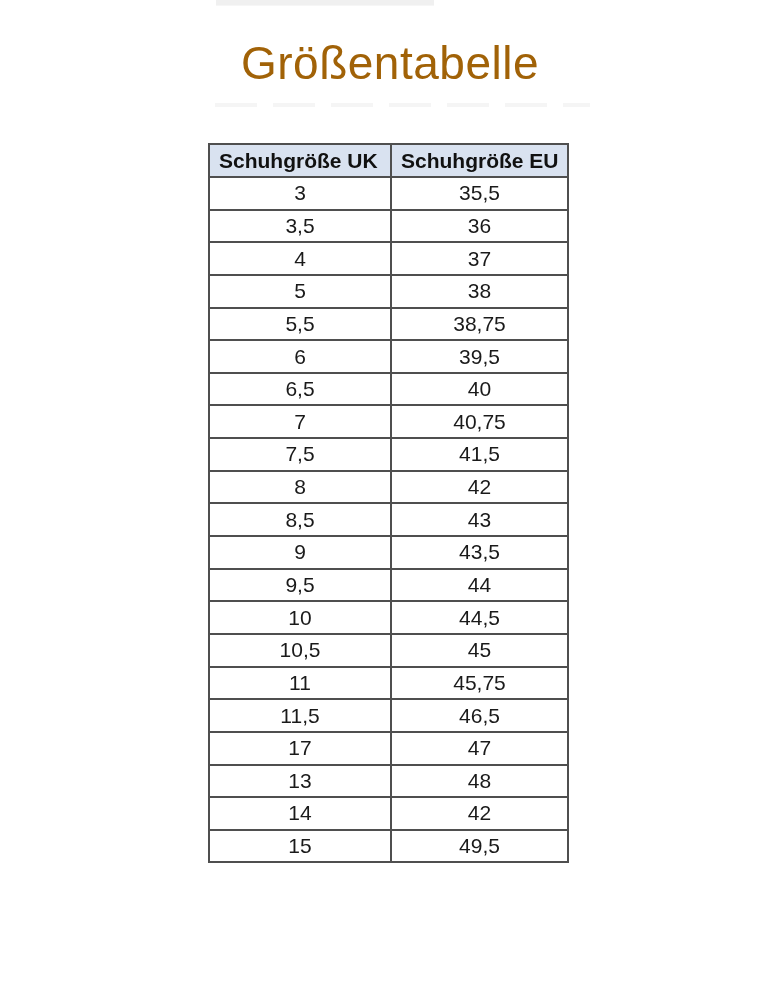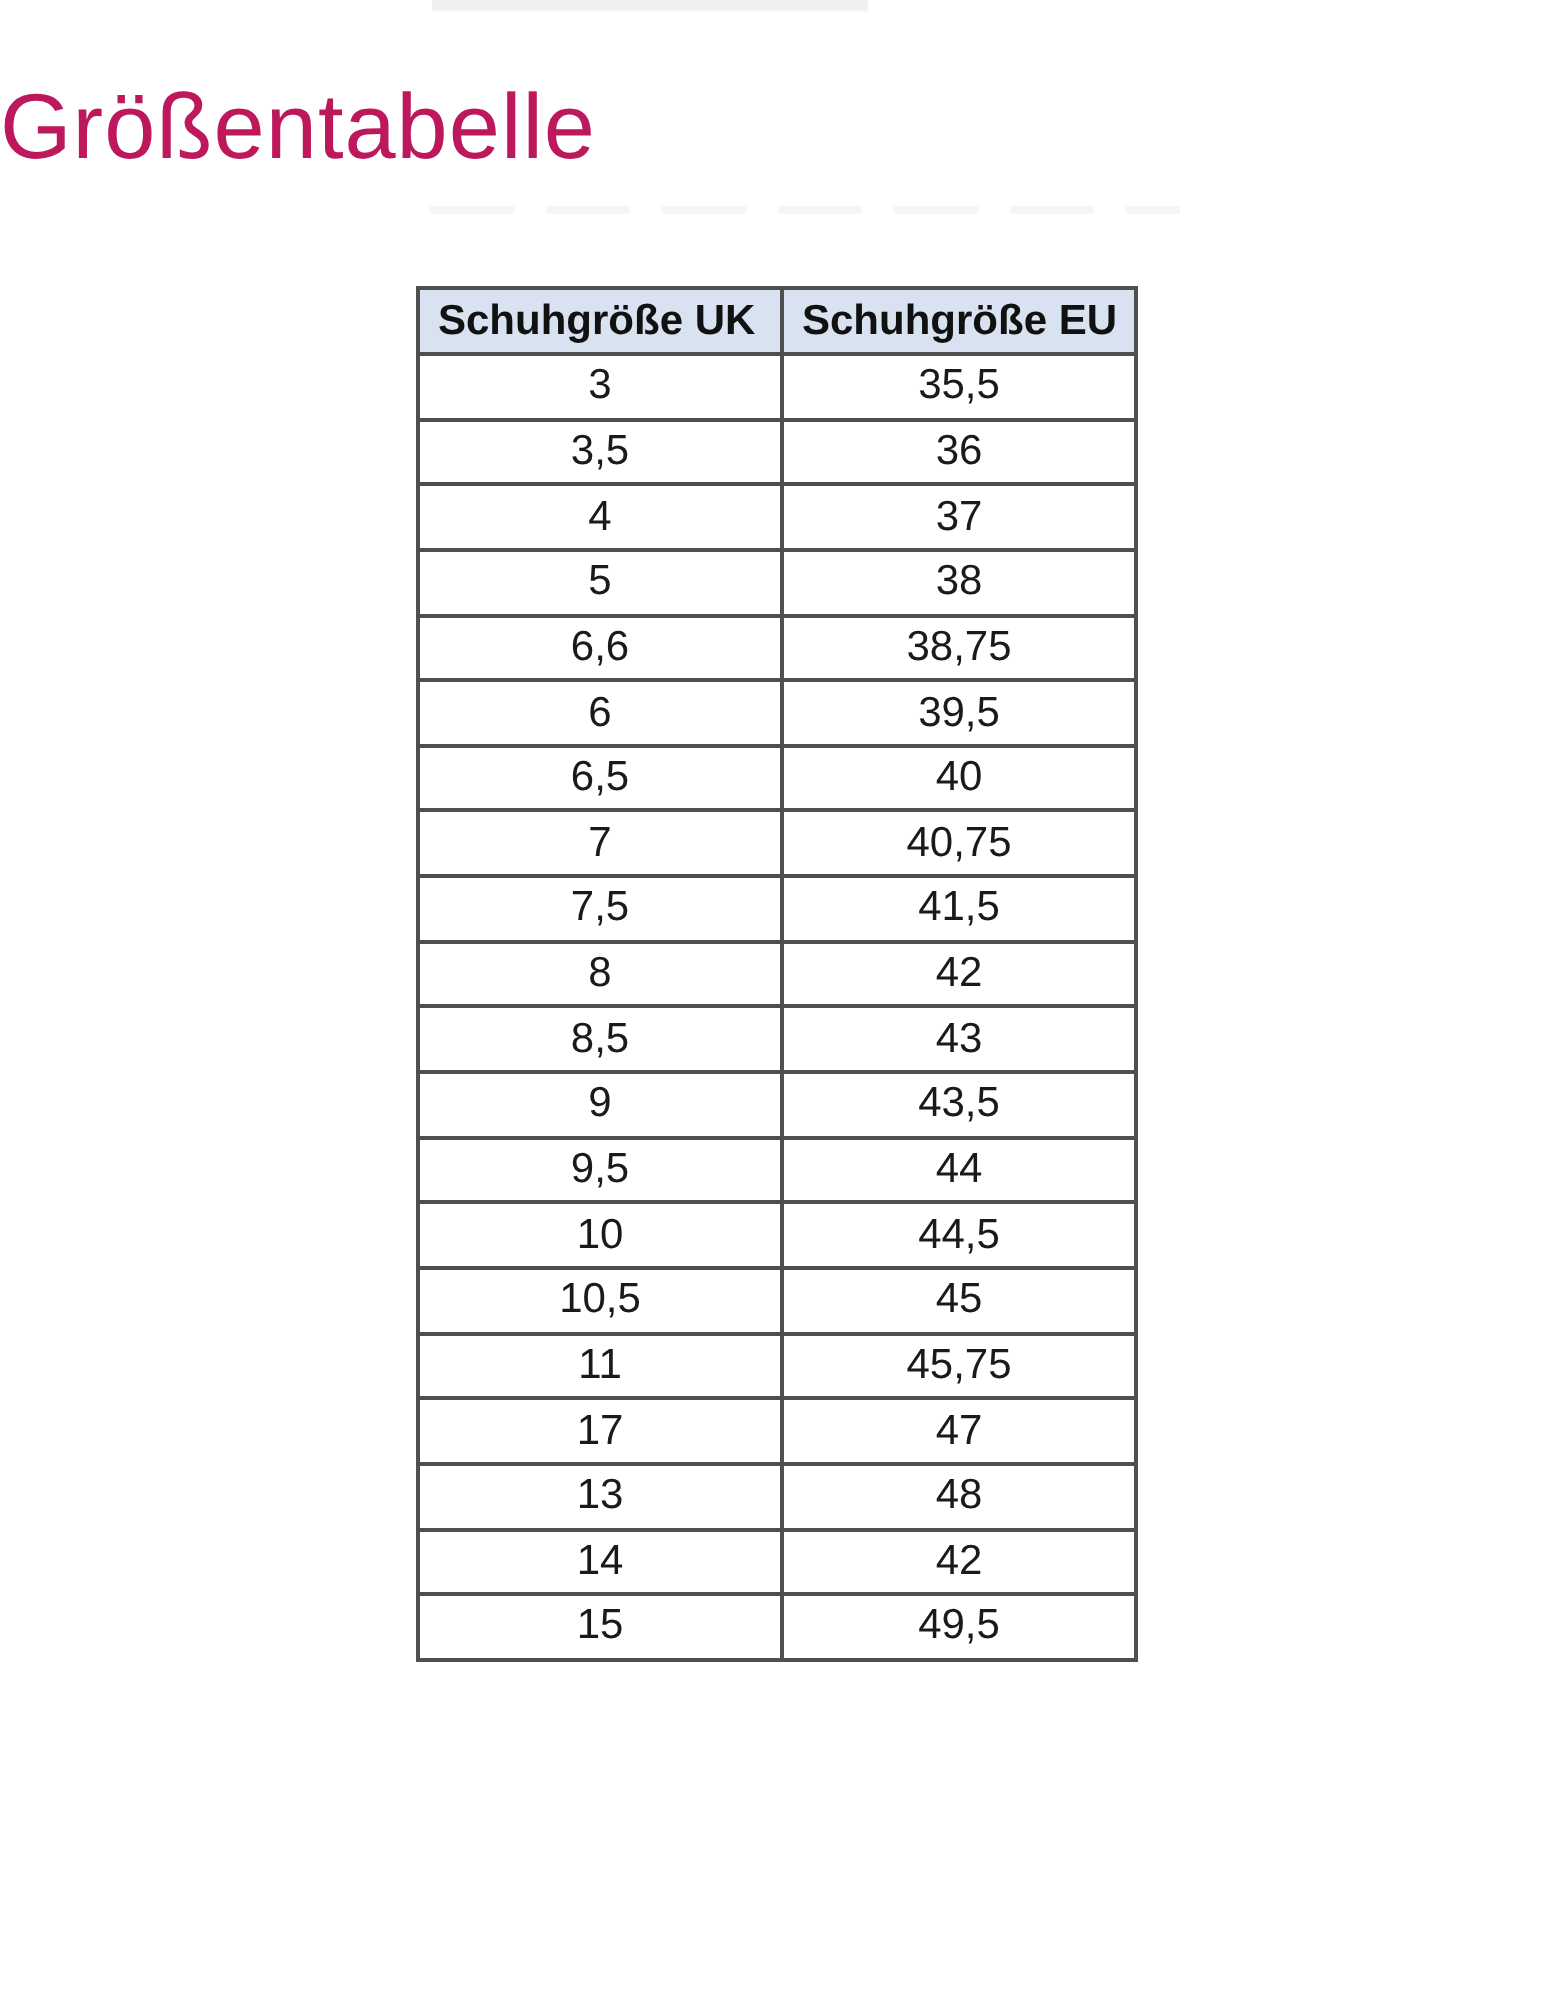--- a/index.html
+++ b/index.html
@@ -38,23 +38,24 @@
     width: 375px;
     height: 4px;
     background: repeating-linear-gradient(90deg, #f5f5f5 0 42px, #ffffff 42px 58px);
   }
   .page-title {
     position: absolute;
     top: 36px;
     left: 0;
     width: 780px;
     margin: 0;
+    text-align: center;
     font-size: 46px;
     font-weight: 400;
-    color: #be185d;
+    color: #a16207;
     letter-spacing: 0.5px;
   }
   table.size-table {
     position: absolute;
     left: 208px;
     top: 143px;
     border-collapse: collapse;
     table-layout: fixed;
   }
   .size-table th,
@@ -107,21 +108,21 @@
     </tr>
       <tr>
       <td>4</td>
       <td>37</td>
     </tr>
       <tr>
       <td>5</td>
       <td>38</td>
     </tr>
       <tr>
-      <td>6,6</td>
+      <td>5,5</td>
       <td>38,75</td>
     </tr>
       <tr>
       <td>6</td>
       <td>39,5</td>
     </tr>
       <tr>
       <td>6,5</td>
       <td>40</td>
     </tr>
@@ -155,20 +156,24 @@
     </tr>
       <tr>
       <td>10,5</td>
       <td>45</td>
     </tr>
       <tr>
       <td>11</td>
       <td>45,75</td>
     </tr>
       <tr>
+      <td>11,5</td>
+      <td>46,5</td>
+    </tr>
+      <tr>
       <td>17</td>
       <td>47</td>
     </tr>
       <tr>
       <td>13</td>
       <td>48</td>
     </tr>
       <tr>
       <td>14</td>
       <td>42</td>

